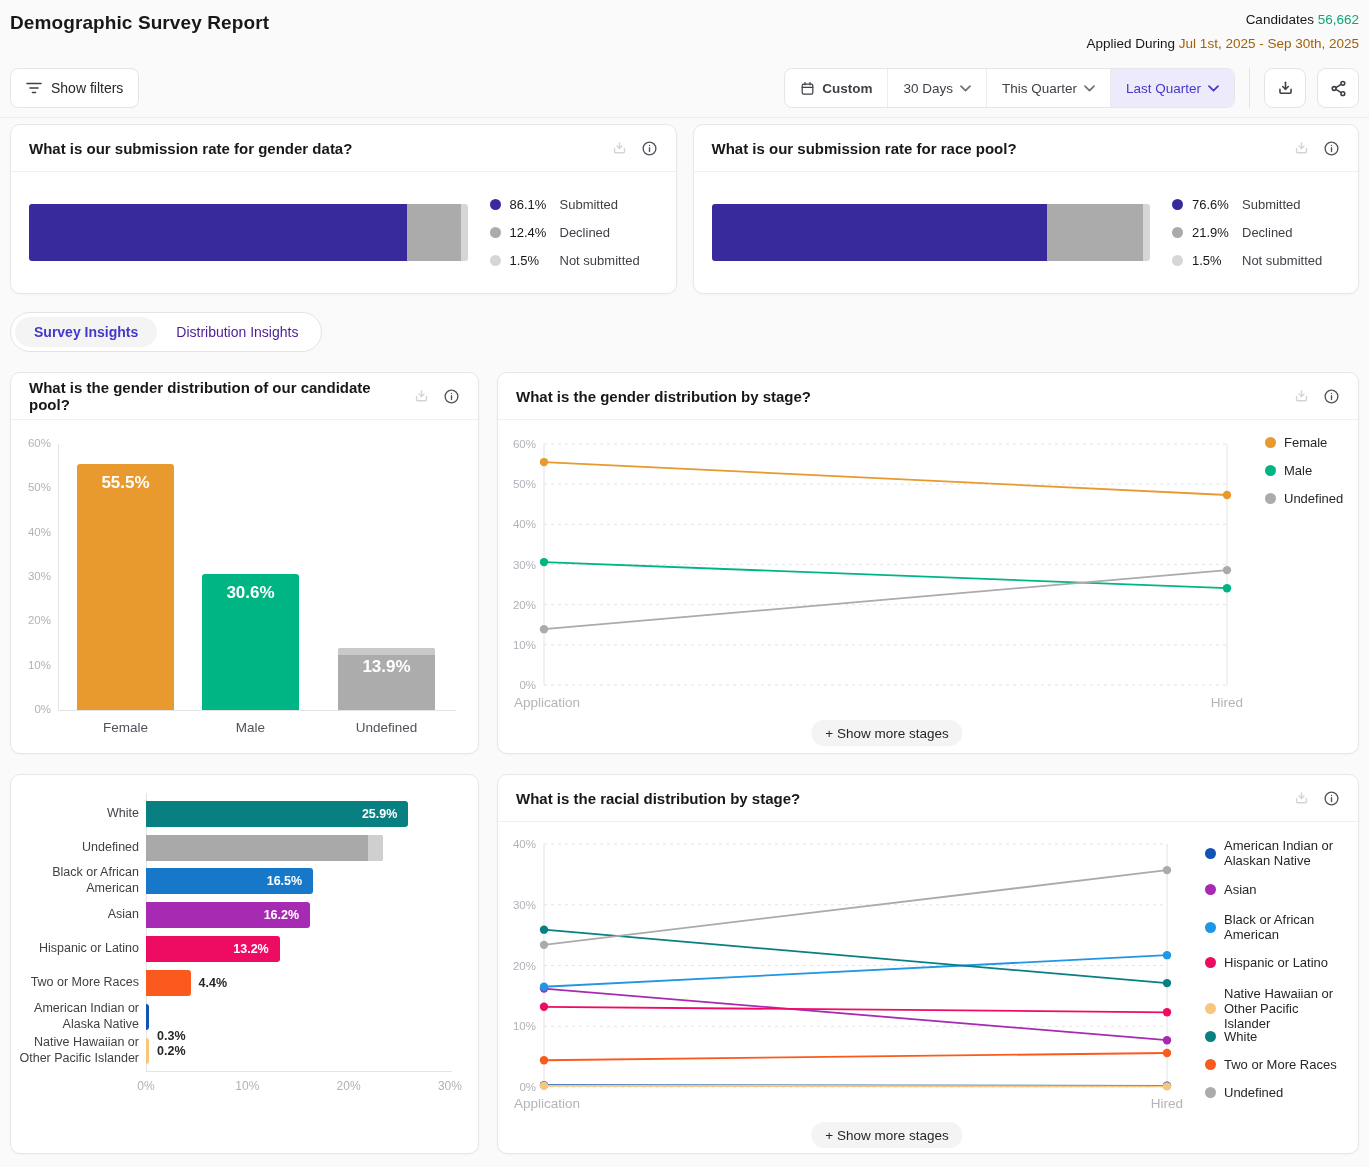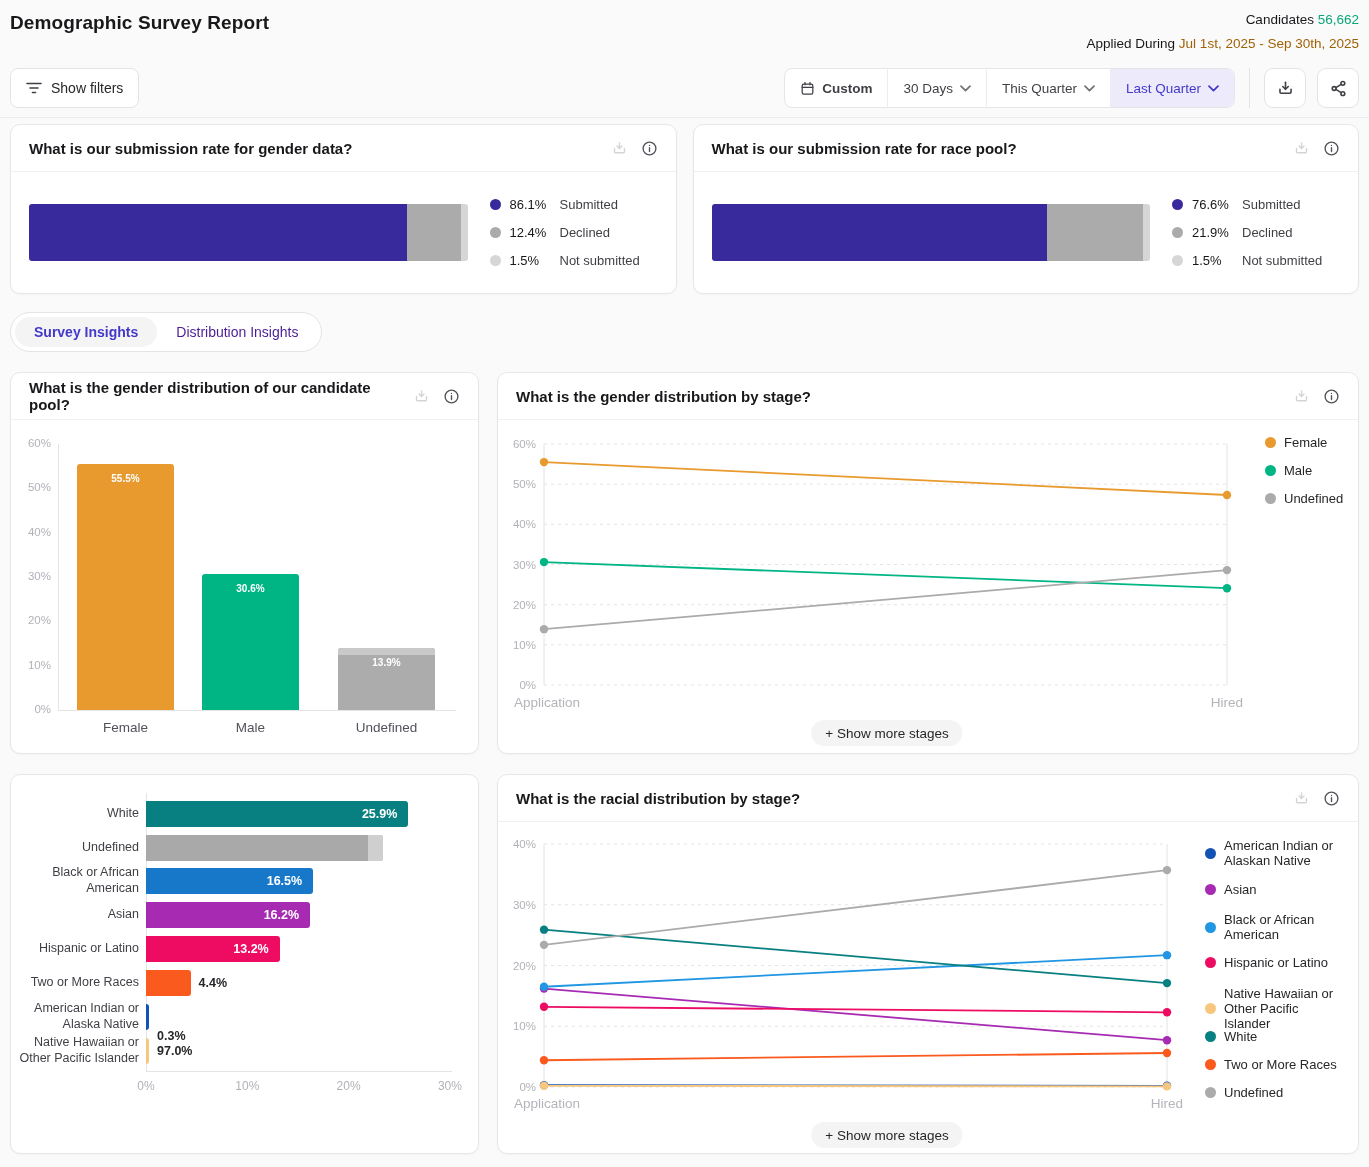--- a/index.html
+++ b/index.html
@@ -66,21 +66,21 @@
   .chart-card-sm { width:469px; height:382px; }
   .chart-card-lg { flex:1; height:382px; }
   .row3 .chart-card-sm, .row3 .chart-card-lg { height:380px; }
   .chart-body { position:relative; height:calc(100% - 48px); font-size:13px; }
 
   .abs { position:absolute; }
   .ytick { color:#b1b1b8; font-size:11.5px; text-align:right; width:36px; }
   .xtick { color:#b1b1b8; font-size:12px; text-align:center; }
   .axis-v { width:1px; background:#e4e4e7; }
   .axis-h { height:1px; background:#e4e4e7; }
-  .bar-label-in { color:#fff; font-weight:700; font-size:10px; text-align:center; }
+  .bar-label-in { color:#fff; font-weight:700; font-size:17px; text-align:center; }
   .hbar-label-in { color:#fff; font-weight:700; font-size:12.5px; text-align:right; }
   .hbar-label-out { color:#27272a; font-weight:700; font-size:12.5px; }
   .cat-label { color:#52525b; font-size:13.5px; text-align:center; }
   .row-label { color:#3f3f46; font-size:12.5px; text-align:right; line-height:1.25;
     display:flex; align-items:center; justify-content:flex-end; }
   .show-more { position:absolute; transform:translateX(-50%); height:26px; background:#f4f4f5;
     border:none; border-radius:999px; padding:0 14px; font-size:13.5px; color:#27272a;
     font-family:inherit; cursor:pointer; white-space:nowrap; }
   .sline-legend-item { position:absolute; display:flex; align-items:center; gap:8px;
     font-size:13px; color:#27272a; line-height:15px; }
@@ -417,21 +417,21 @@
         <div class="abs" style="left: 135px; top: 161px; width: 133.716px; height: 26px; background: rgb(238, 12, 99); border-radius: 0px 3px 3px 0px;"></div>
         <div class="abs hbar-label-in" style="left: 135px; top: 167px; width: 122.716px;">13.2%</div>
         <div class="abs row-label" style="left: 0px; top: 195px; width: 128px; height: 26px;">Two or More Races</div>
         <div class="abs" style="left: 135px; top: 195px; width: 44.572px; height: 26px; background: rgb(251, 90, 31); border-radius: 0px 3px 3px 0px;"></div>
         <div class="abs hbar-label-out" style="left: 187.572px; top: 201px;">4.4%</div>
         <div class="abs row-label" style="left: 0px; top: 229px; width: 128px; height: 26px;">American Indian or Alaska Native</div>
         <div class="abs" style="left: 135px; top: 229px; width: 3.039px; height: 26px; background: rgb(17, 82, 180); border-radius: 0px 3px 3px 0px;"></div>
         <div class="abs hbar-label-out" style="left: 146.039px; top: 235px; margin-top: 19px;">0.3%</div>
         <div class="abs row-label" style="left: 0px; top: 263px; width: 128px; height: 26px;">Native Hawaiian or Other Pacific Islander</div>
         <div class="abs" style="left: 135px; top: 263px; width: 3px; height: 26px; background: rgb(248, 199, 126); border-radius: 0px 3px 3px 0px;"></div>
-        <div class="abs hbar-label-out" style="left: 146px; top: 269px;">97.0%</div>
+        <div class="abs hbar-label-out" style="left: 146px; top: 269px;">0.2%</div>
       </div>
   </div>
 
   <div class="card chart-card-lg">
     <div class="card-header">
       <h2 class="card-title">What is the racial distribution by stage?</h2>
       <div class="hdr-icons">
         <span class="dl">
           <svg width="17" height="17" viewBox="0 0 24 24" fill="none" stroke="currentColor" stroke-width="2" stroke-linecap="round" stroke-linejoin="round">
               <path d="M12 4v8"></path>

